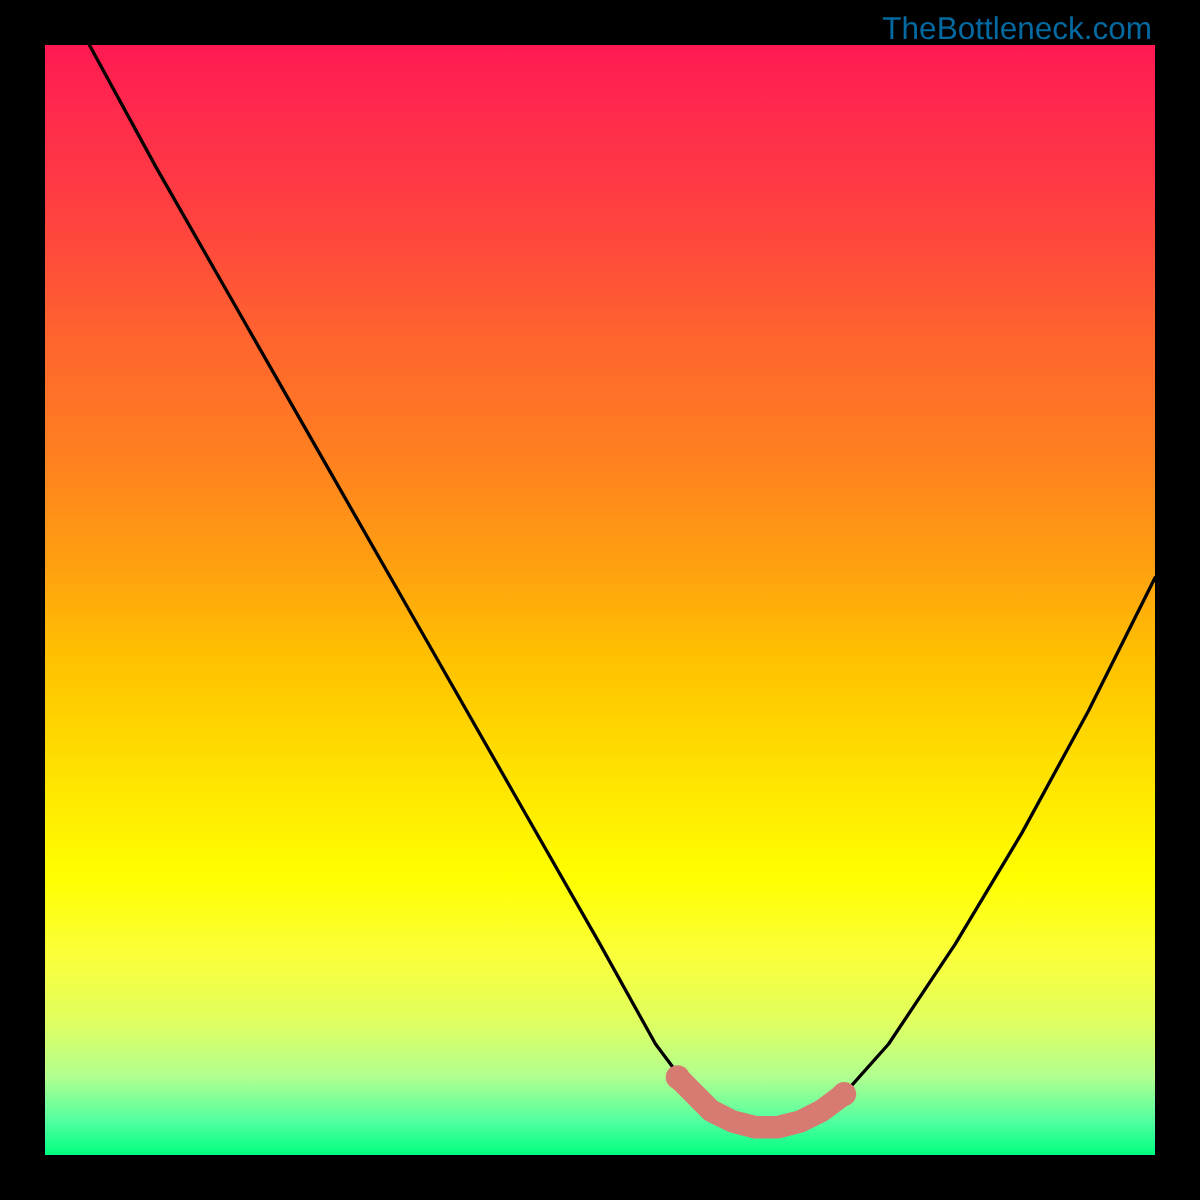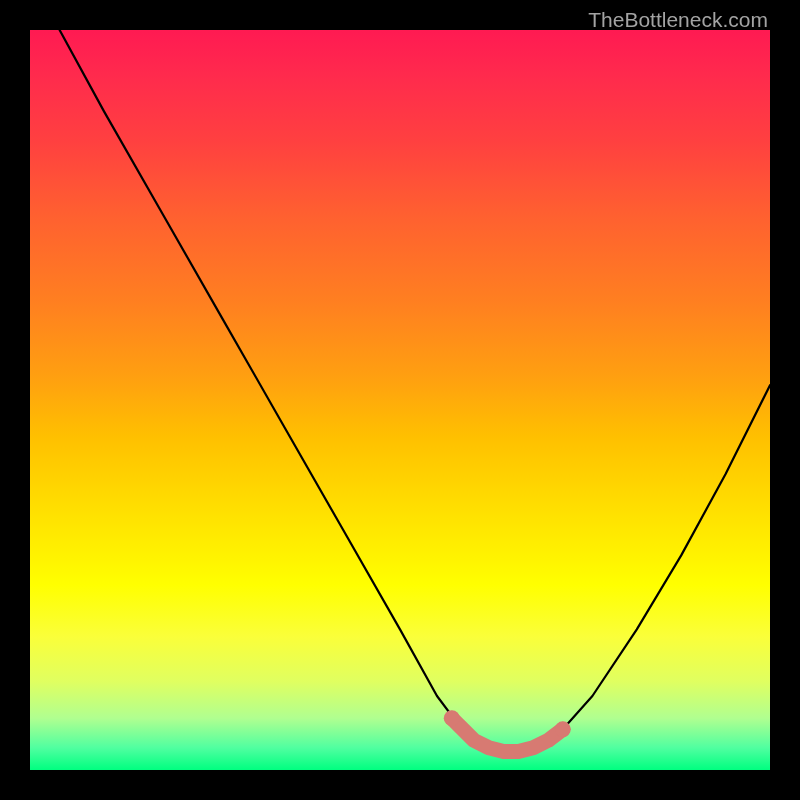--- a/index.html
+++ b/index.html
@@ -34,21 +34,21 @@
       #e0ff60 88%,
       #b0ff90 93%,
       #50ffa0 97%,
       #00ff80 100%
     );
   }
   .watermark {
     position: absolute;
     top: 8px;
     right: 32px;
-    color: #a3a3a3;
+    color: #0369a1;
     font-family: Arial, Helvetica, sans-serif;
     font-size: 21px;
     font-weight: 400;
     z-index: 10;
   }
   svg.curve-layer {
     position: absolute;
     inset: 0;
     width: 100%;
     height: 100%;

